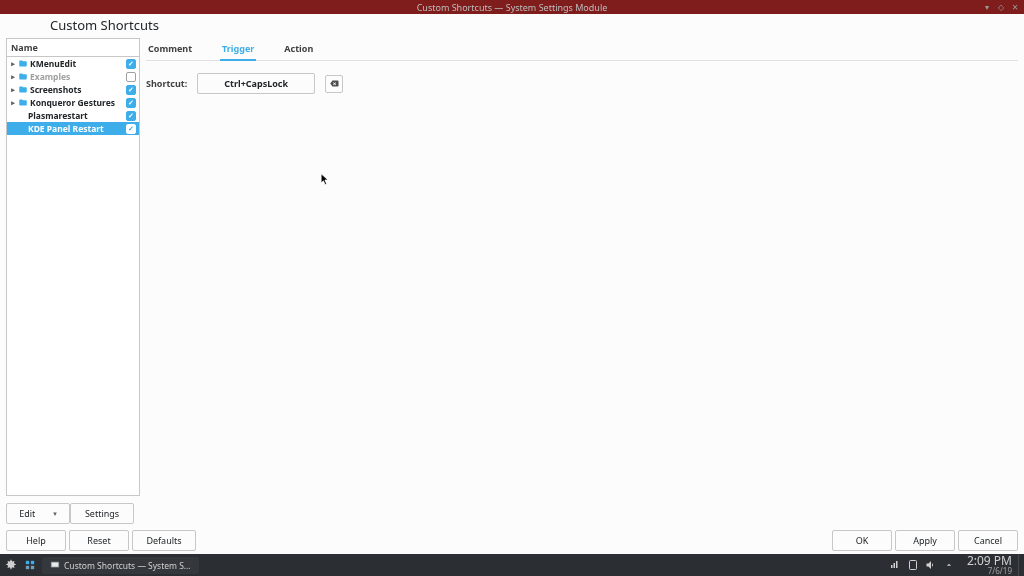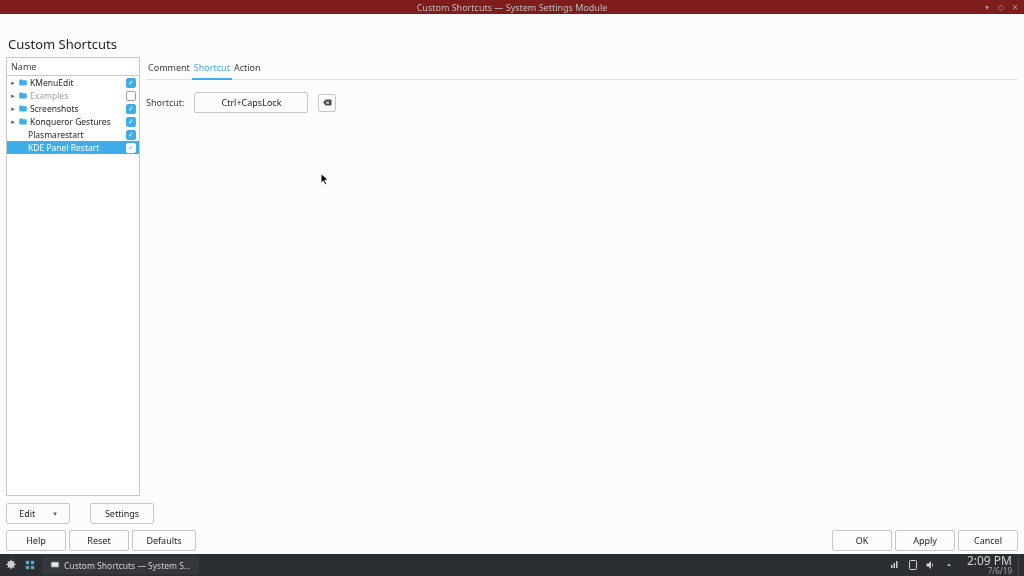--- a/index.html
+++ b/index.html
@@ -7,24 +7,24 @@
 
 
 .titlebar { height: 14px; background: #7f1d1d; display: flex; align-items: center; justify-content: center; color: #bdbdbd; font-size: 9px; position: relative; }
 .titlebar .win-controls { position: absolute; right: 4px; top: 1px; display: flex; gap: 4px; }
 .win-btn { width: 10px; height: 10px; display: flex; align-items: center; justify-content: center; color: #9a9a9a; font-size: 8px; cursor: pointer; }
 
 
 .window { background: #fcfcfc; height: 540px; display: flex; flex-direction: column; }
 
 
-.header { padding: 21px 8px 4px 8px; font-size: 13px; font-weight: 400; color: #232629; }
-
-
-.main { flex: 1; display: flex; padding: 0 6px 4px 6px; gap: 4px; min-height: 0; }
+.header { padding: 2px 8px 4px 8px; font-size: 13px; font-weight: 400; color: #232629; margin-left: 42px; }
+
+
+.main { flex: 1; display: flex; padding: 0 6px 4px 6px; gap: 4px; min-height: 0; font-weight: bold; }
 
 
 .tree-panel { width: 134px; border: 1px solid #c7c7c7; background: #ffffff; display: flex; flex-direction: column; }
 .tree-header { border-bottom: 1px solid #c7c7c7; padding: 2px 4px; font-size: 9px; color: #404040; }
 .tree-body { flex: 1; overflow: auto; }
 .tree-row { display: flex; align-items: center; height: 13px; font-size: 8.5px; padding: 0 3px; gap: 2px; position: relative; }
 .tree-row .expander { width: 6px; text-align: center; color: #606060; font-size: 7px; }
 .tree-row .icon { width: 10px; height: 10px; display: flex; align-items: center; justify-content: center; }
 .tree-row .label { flex: 1; white-space: nowrap; overflow: hidden; color: #232629; }
 .tree-row .chk { width: 10px; height: 10px; border: 1px solid #a0a0a0; border-radius: 2px; display: flex; align-items: center; justify-content: center; font-size: 7px; }
@@ -32,31 +32,31 @@
 .tree-row.selected { background: #3daee9; }
 .tree-row.selected .label { color: #fff; }
 .tree-row.selected .chk { border-color: #fff; }
 .tree-row.selected .chk.on { background: #fff; color: #3daee9; }
 .tree-row.disabled .label { color: #a0a0a0; }
 .folder-icon svg { width: 10px; height: 9px; }
 .indent { display:inline-block; width:8px; }
 
 
 .right-pane { flex: 1; display: flex; flex-direction: column; padding: 2px 0 0 2px; }
-.tabs { display: flex; gap: 0; font-size: 9px; color: #404040; border-bottom: 1px solid #e0e0e0; padding: 0 0 0 0; }
+.tabs { display: flex; gap: 26px; font-size: 9px; color: #404040; border-bottom: 1px solid #e0e0e0; padding: 0 0 0 0; }
 .tab { padding: 2px 2px 4px 2px; cursor: pointer; }
 .tab.active { color: #3daee9; border-bottom: 2px solid #3daee9; margin-bottom: -1px; }
 .trigger-body { padding: 12px 0 0 0; display: flex; align-items: center; gap: 10px; font-size: 9px; }
 .shortcut-label { color: #404040; }
 .shortcut-field { border: 1px solid #c7c7c7; padding: 3px 26px; font-size: 9px; background: #fcfcfc; border-radius: 2px; min-width: 90px; text-align: center; }
 .clear-btn { border: 1px solid #c7c7c7; border-radius: 2px; width: 18px; height: 18px; display: flex; align-items: center; justify-content: center; background: #fcfcfc; cursor: pointer; }
 .clear-btn svg { width: 10px; height: 9px; }
 
 
-.btn-row { display: flex; padding: 3px 6px; gap: 20px; align-items: flex-end; }
+.btn-row { display: flex; padding: 3px 6px; gap: 0; align-items: flex-end; }
 .btn-row.top-row { border-top: 0; }
 .btn-row.bottom-row { border-top: 0; justify-content: space-between; }
 .btn { border: 1px solid #c7c7c7; background: #fcfcfc; padding: 3px 0; font-size: 9px; border-radius: 2px; text-align: center; cursor: pointer; }
 .btn.small { width: 64px; }
 .btn.tiny { width: 60px; }
 .btn.edit { width: 64px; display: flex; align-items: center; justify-content: center; gap: 18px; }
 .btn.edit::after { content: "▾"; font-size: 7px; color: #606060; }
 .left-group, .right-group { display: flex; gap: 3px; }
 
 
@@ -151,21 +151,21 @@
             <span class="indent"></span>
             <span class="label">KDE Panel Restart</span>
             <span class="chk on">✓</span>
           </div>
         </div>
     </div>
 
     <div class="right-pane">
       <div class="tabs" id="tabs">
           <div class="tab">Comment</div>
-          <div class="tab active">Shortcut</div>
+          <div class="tab active">Trigger</div>
           <div class="tab">Action</div>
         </div>
       <div class="trigger-body">
         <span class="shortcut-label">Shortcut:</span>
         <span class="shortcut-field">Ctrl+CapsLock</span>
         <span class="clear-btn">
           <svg viewBox="0 0 24 24">
             <path fill="#4d4d4d" d="M22 4H8l-6 8 6 8h14a2 2 0 0 0 2-2V6a2 2 0 0 0-2-2zm-4.4 11L16 16.4 13.4 13.8 10.8 16.4 9.4 15l2.6-2.6L9.4 9.8l1.4-1.4 2.6 2.6L16 8.4l1.4 1.4-2.6 2.6z"></path>
           </svg>
         </span>

